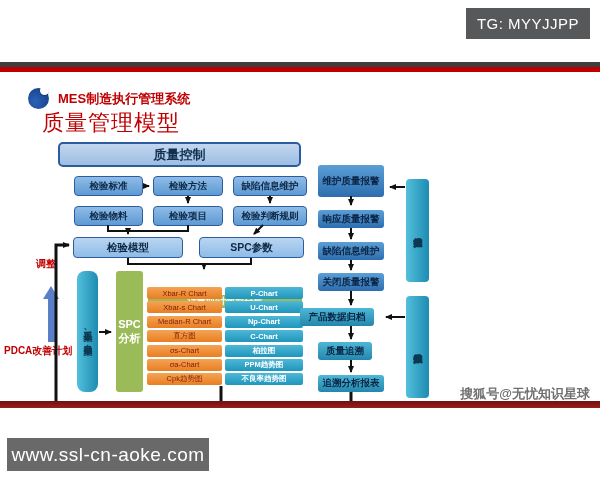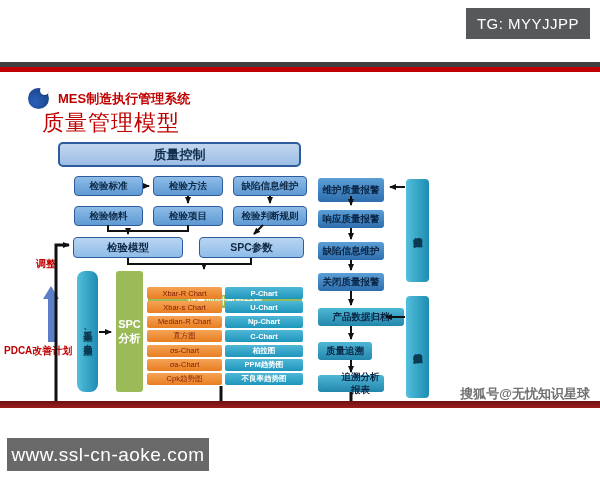--- a/index.html
+++ b/index.html
@@ -86,28 +86,28 @@
     <div class="cv">直方图</div>
     <div class="ca">C-Chart</div>
     <div class="cv">σs-Chart</div>
     <div class="ca">柏拉图</div>
     <div class="cv">σa-Chart</div>
     <div class="ca">PPM趋势图</div>
     <div class="cv">Cpk趋势图</div>
     <div class="ca">不良率趋势图</div>
   </div>
 
-  <div class="box b-alert" style="left:318px;top:178px;width:66px;height:24px;">维护质量报警</div>
+  <div class="box b-alert" style="left:318px;top:165px;width:66px;height:32px;">维护质量报警</div>
   <div class="box b-alert" style="left:318px;top:210px;width:66px;height:18px;">响应质量报警</div>
   <div class="box b-alert" style="left:318px;top:242px;width:66px;height:18px;">缺陷信息维护</div>
   <div class="box b-alert" style="left:318px;top:273px;width:66px;height:18px;">关闭质量报警</div>
 
-  <div class="box b-trace" style="left:318px;top:308px;width:86px;height:18px;">产品数据归档</div>
+  <div class="box b-trace" style="left:300px;top:308px;width:74px;height:18px;">产品数据归档</div>
   <div class="box b-trace" style="left:318px;top:342px;width:54px;height:18px;">质量追溯</div>
-  <div class="box b-trace" style="left:318px;top:375px;width:66px;height:17px;padding-left:19px;">追溯分析报表</div>
+  <div class="box b-trace" style="left:318px;top:375px;width:66px;height:17px;">追溯分析报表</div>
 
   <div class="box b-vert" style="left:406px;top:179px;width:23px;height:103px;">
     <span class="vtext" style="font-size:9px;letter-spacing:0;">生产线质量异常报警</span>
   </div>
   <div class="box b-vert" style="left:406px;top:296px;width:23px;height:102px;">
     <span class="vtext" style="font-size:9px;letter-spacing:0;">生产线作业数据采集</span>
   </div>
 
 
   <svg class="overlay" width="600" height="480" viewBox="0 0 600 480">

